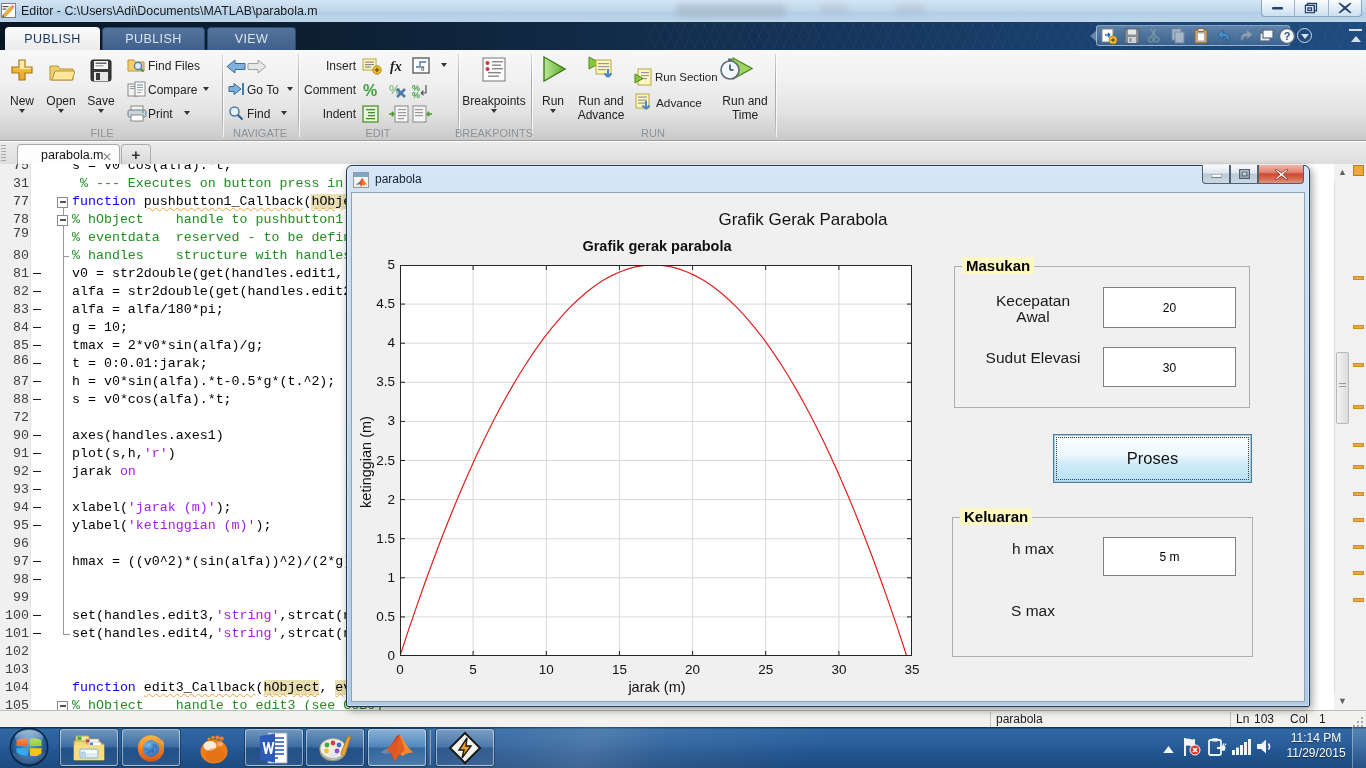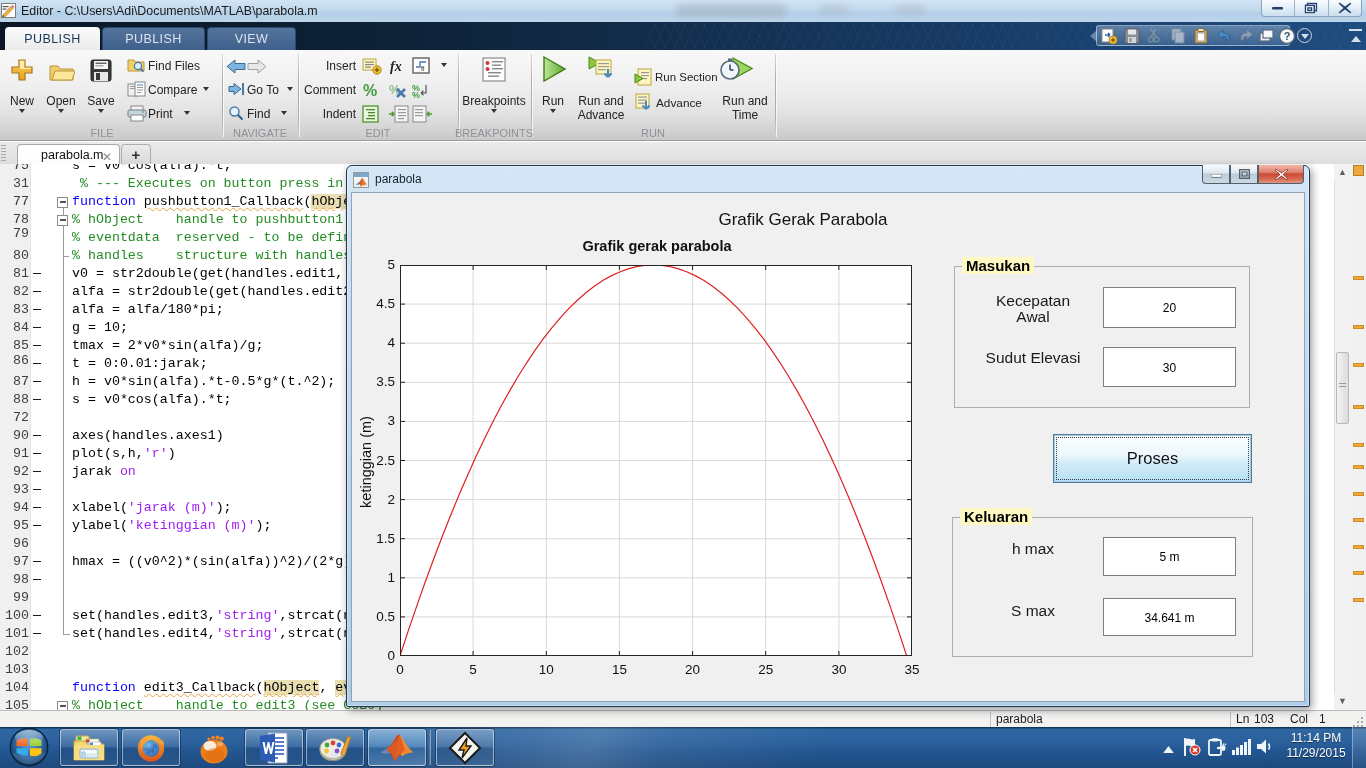--- a/index.html
+++ b/index.html
@@ -641,39 +641,39 @@
 <div class="ytick" style="top:103.1px">4.5</div>
 <div class="ytick" style="top:64.0px">5</div>
 <div class="xtick" style="left:28.0px">0</div>
 <div class="xtick" style="left:101.1px">5</div>
 <div class="xtick" style="left:174.3px">10</div>
 <div class="xtick" style="left:247.4px">15</div>
 <div class="xtick" style="left:320.6px">20</div>
 <div class="xtick" style="left:393.7px">25</div>
 <div class="xtick" style="left:466.9px">30</div>
 <div class="xtick" style="left:540.0px">35</div>
+<div class="xlabel">jarak (m)</div>
 <div class="ylabel">ketinggian (m)</div>
 <div class="group" style="left:602px;top:73px;width:296px;height:142px">
           <div class="gtitle">Masukan</div>
         </div>
 <div class="flabel" style="left:601px;top:100px;width:160px;line-height:16px">Kecepatan<br>Awal</div>
 <div class="fedit" style="left:751px;top:94px;width:133px;height:41px;line-height:41px">20</div>
 <div class="flabel" style="left:601px;top:156px;width:160px">Sudut Elevasi</div>
 <div class="fedit" style="left:751px;top:154px;width:133px;height:40px;line-height:40px">30</div>
 <div id="proses">
           <div class="dots"></div>
           <div class="ptxt">Proses</div>
         </div>
 <div class="group" style="left:600px;top:324px;width:301px;height:140px">
           <div class="gtitle">Keluaran</div>
         </div>
 <div class="flabel" style="left:601px;top:347px;width:160px">h max</div>
 <div class="fedit" style="left:751px;top:344px;width:133px;height:39px;line-height:39px">5 m</div>
 <div class="flabel" style="left:601px;top:409px;width:160px">S max</div>
-<div class="fedit" style="left:751px;top:405px;width:133px;height:38px;line-height:38px">34.641 m</div>
 </div>
 </div>
 <div id="taskbar">
       <div class="sheen"></div>
 <div class="abs" style="left:8px;top:-1px"><svg width="42" height="42" viewBox="0 0 42 42">
 <defs>
             <radialGradient id="orbg" cx="50%" cy="40%" r="62%">
               <stop offset="0%" stop-color="#6aa6d8"></stop>
               <stop offset="60%" stop-color="#2a639e"></stop>
               <stop offset="100%" stop-color="#12365e"></stop>

